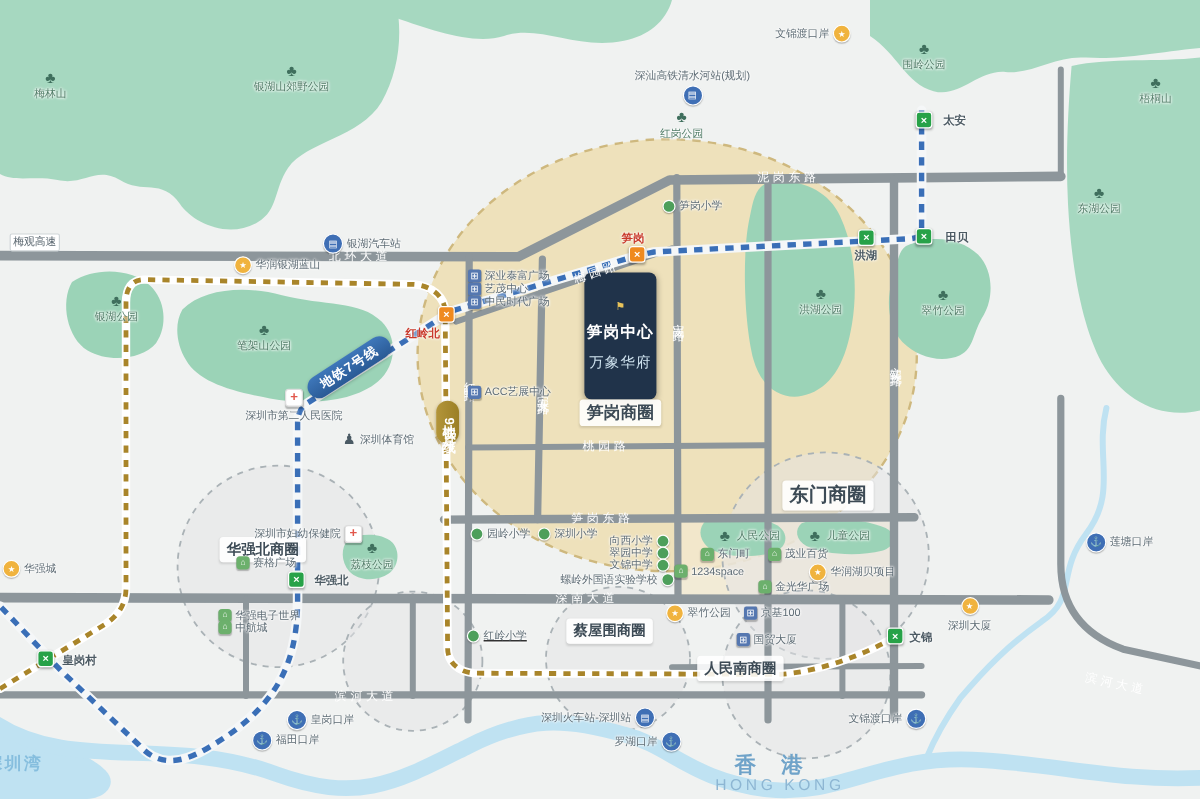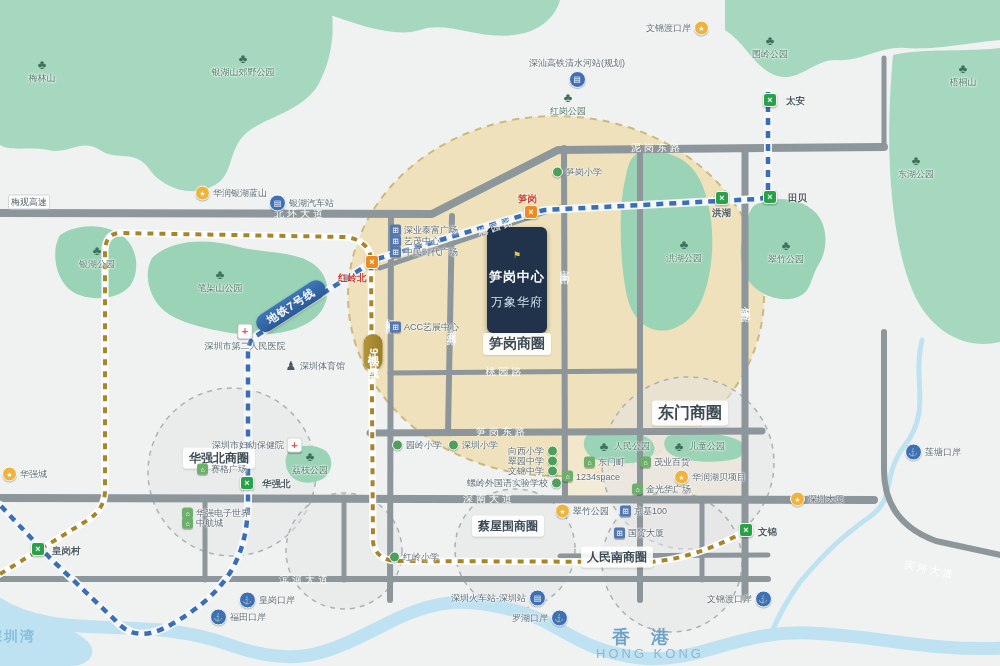--- a/index.html
+++ b/index.html
@@ -142,21 +142,21 @@
       <div class="road-label" style="left: 505px; top: 372px;">桃园路</div>
       <div class="road-label" style="left: 502px; top: 432px;">笋岗东路</div>
       <div class="road-label" style="left: 489px; top: 499px;">深南大道</div>
       <div class="road-label" style="left: 305px; top: 580px;">滨河大道</div>
       <div class="road-label" style="left: 930px; top: 570px; transform: translate(-50%, -50%) rotate(12deg);">滨河大道</div>
       <div class="district" style="left: 517px; top: 344px; font-size: 14px;">笋岗商圈</div>
       <div class="district" style="left: 219px; top: 458px; font-size: 12px;">华强北商圈</div>
       <div class="district" style="left: 690px; top: 413px; font-size: 16px;">东门商圈</div>
       <div class="district" style="left: 508px; top: 526px; font-size: 12px;">蔡屋围商圈</div>
       <div class="district" style="left: 617px; top: 557px; font-size: 12px;">人民南商圈</div>
-      <div class="poi side-right t-yellow" style="left: 203px; top: 193px;">
+      <div class="poi side-right t-yellow" style="left: 203px; top: 221px;">
         <span class="ic yellow">★</span>
         <span class="poi-label">华润银湖蓝山</span>
       </div>
       <div class="poi side-right t-bus" style="left: 277px; top: 203px;">
         <span class="ic bus">▤</span>
         <span class="poi-label">银湖汽车站</span>
       </div>
       <div class="poi side-left t-yellow" style="left: 700px; top: 28px;">
         <span class="ic yellow">★</span>
         <span class="poi-label">文锦渡口岸</span>
@@ -266,21 +266,21 @@
         <span class="poi-label">翠园中学</span>
       </div>
       <div class="poi side-left t-school" style="left: 549px; top: 471px;">
         <span class="ic school"></span>
         <span class="poi-label">文锦中学</span>
       </div>
       <div class="poi side-left t-school" style="left: 553px; top: 483px;">
         <span class="ic school"></span>
         <span class="poi-label">螺岭外国语实验学校</span>
       </div>
-      <div class="poi side-right t-school" style="left: 397px; top: 557px;">
+      <div class="poi side-right t-school" style="left: 397px; top: 530px; text-decoration: underline;">
         <span class="ic school"></span>
         <span class="poi-label">红岭小学</span>
       </div>
       <div class="poi side-right t-shop" style="left: 205px; top: 469px;">
         <span class="ic shop">⌂</span>
         <span class="poi-label">赛格广场</span>
       </div>
       <div class="poi side-right t-shop" style="left: 190px; top: 513px;">
         <span class="ic shop">⌂</span>
         <span class="poi-label">华强电子世界</span>
@@ -314,21 +314,21 @@
         <span class="poi-label">翠竹公园</span>
       </div>
       <div class="poi side-right t-building" style="left: 628px; top: 511px;">
         <span class="ic building">⊞</span>
         <span class="poi-label">京基100</span>
       </div>
       <div class="poi side-right t-building" style="left: 622px; top: 533px;">
         <span class="ic building">⊞</span>
         <span class="poi-label">国贸大厦</span>
       </div>
-      <div class="poi side-right t-yellow" style="left: 798px; top: 499px;">
+      <div class="poi side-right t-yellow" style="left: 798px; top: 513px; flex-direction: column;">
         <span class="ic yellow">★</span>
         <span class="poi-label">深圳大厦</span>
       </div>
       <div class="poi side-right t-port" style="left: 913px; top: 452px;">
         <span class="ic port">⚓</span>
         <span class="poi-label">莲塘口岸</span>
       </div>
       <div class="poi side-left t-port" style="left: 763px; top: 599px;">
         <span class="ic port">⚓</span>
         <span class="poi-label">文锦渡口岸</span>

